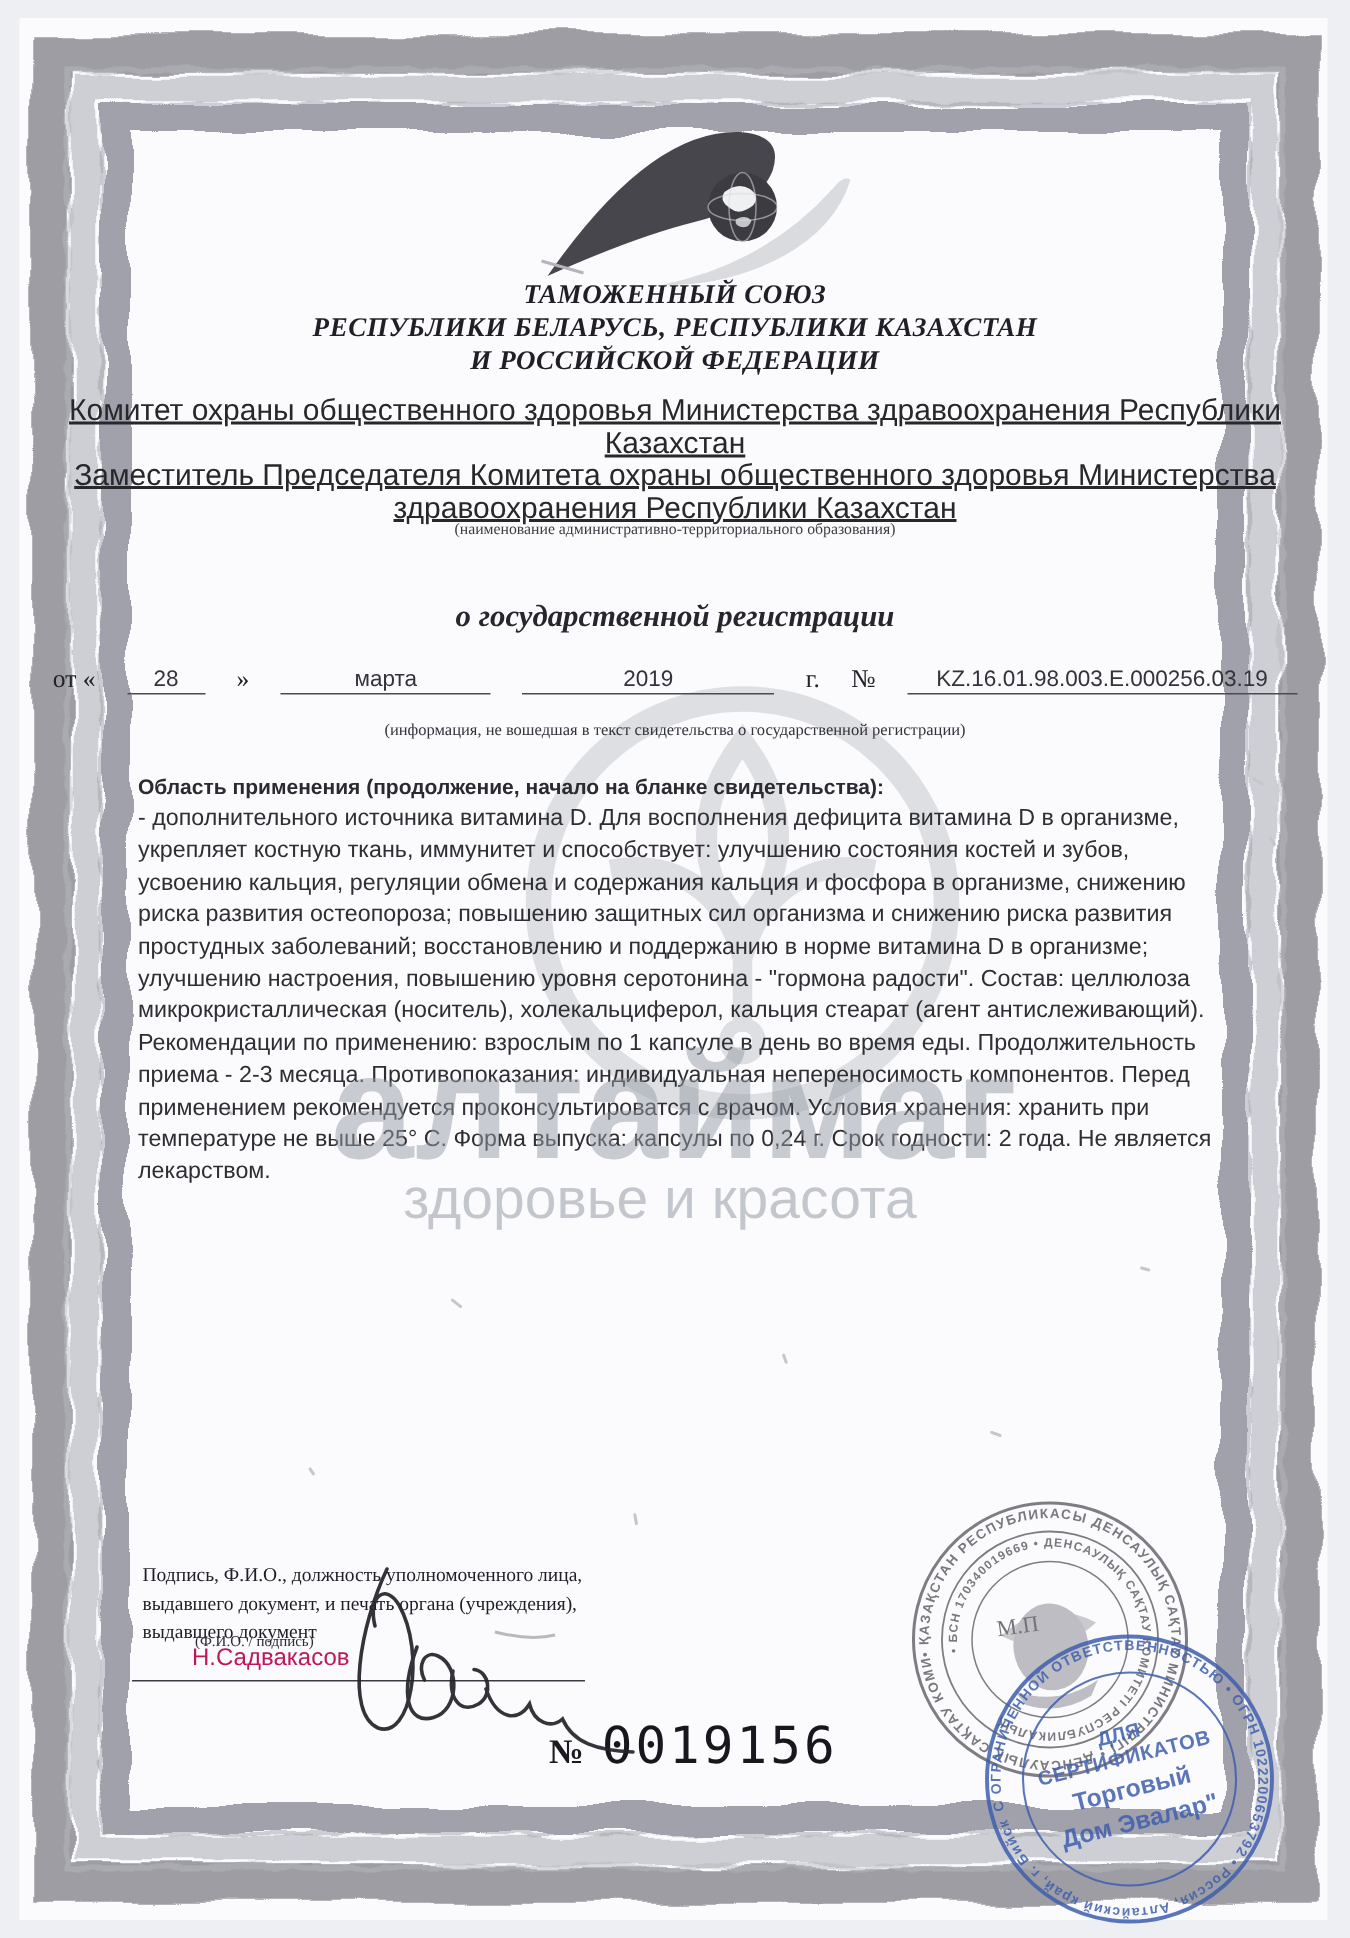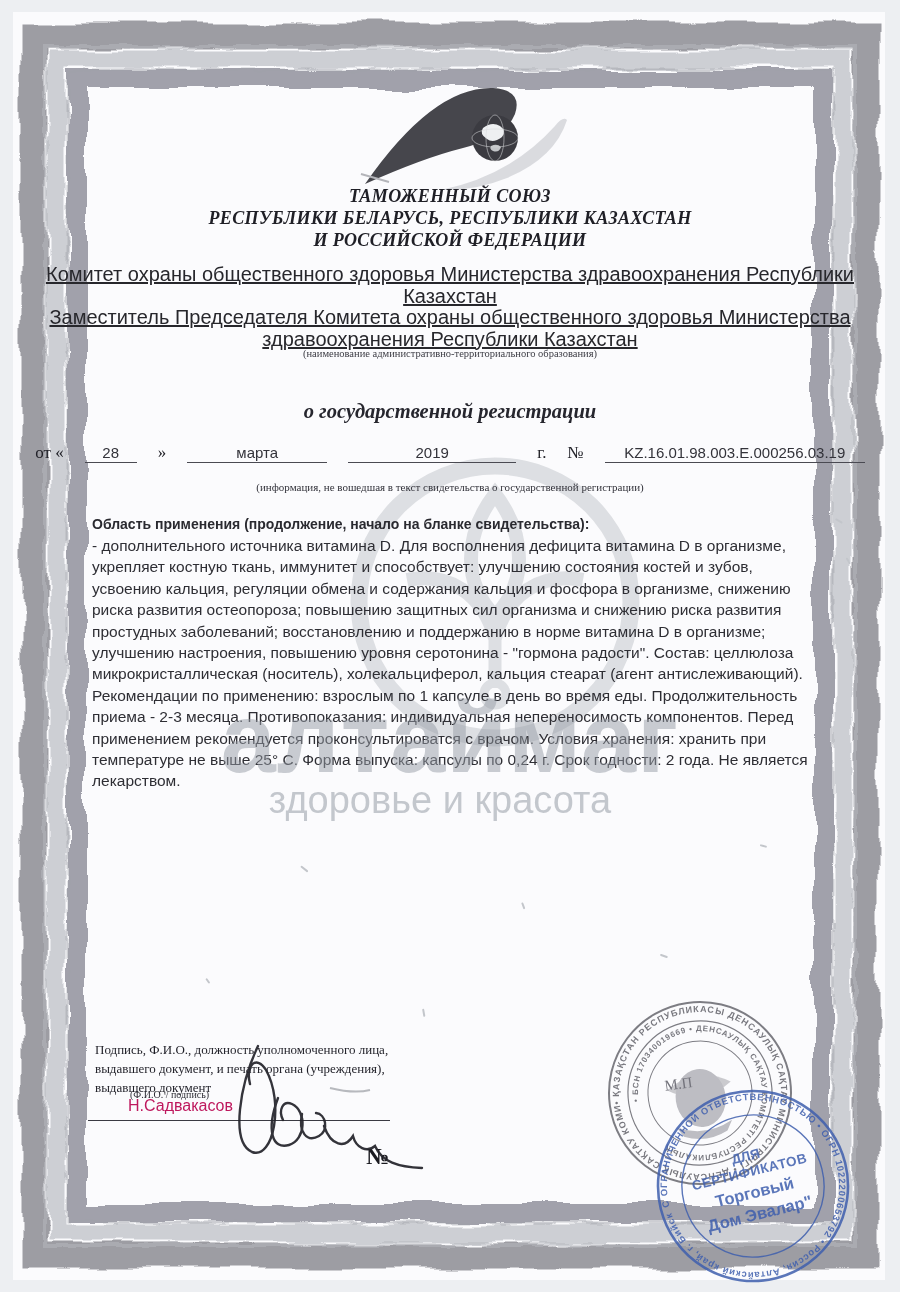--- a/index.html
+++ b/index.html
@@ -150,20 +150,21 @@
     <div>Подпись, Ф.И.О.,  должность уполномоченного лица,</div>
     <div>выдавшего документ, и печать органа (учреждения),</div>
     <div>выдавшего документ</div>
   </div>
   <div class="abs sig-name">Н.Садвакасов</div>
   <div class="abs sig-line"></div>
   <div class="abs serif sig-note">(Ф.И.О. / подпись)</div>
 
   <div class="abs serial">
     <span class="serial-sign">№</span>
+    <span class="serial-digits">0019156</span>
   </div>
 
   <svg class="layer" width="900" height="1292" viewBox="0 0 900 1292">
     <defs>
       <path id="grayRingPath" d="M 619,1093 a 81,81 0 1 1 162,0 a 81,81 0 1 1 -162,0" fill="none"></path>
       <path id="grayInnerPath" d="M 638,1093 a 62,62 0 1 1 124,0 a 62,62 0 1 1 -124,0" fill="none"></path>
       <path id="blueRingPath" d="M 667,1186 a 86,86 0 1 1 172,0 a 86,86 0 1 1 -172,0" fill="none"></path>
     </defs>
 
     <g opacity="0.78" transform="rotate(-8 700 1093)">

